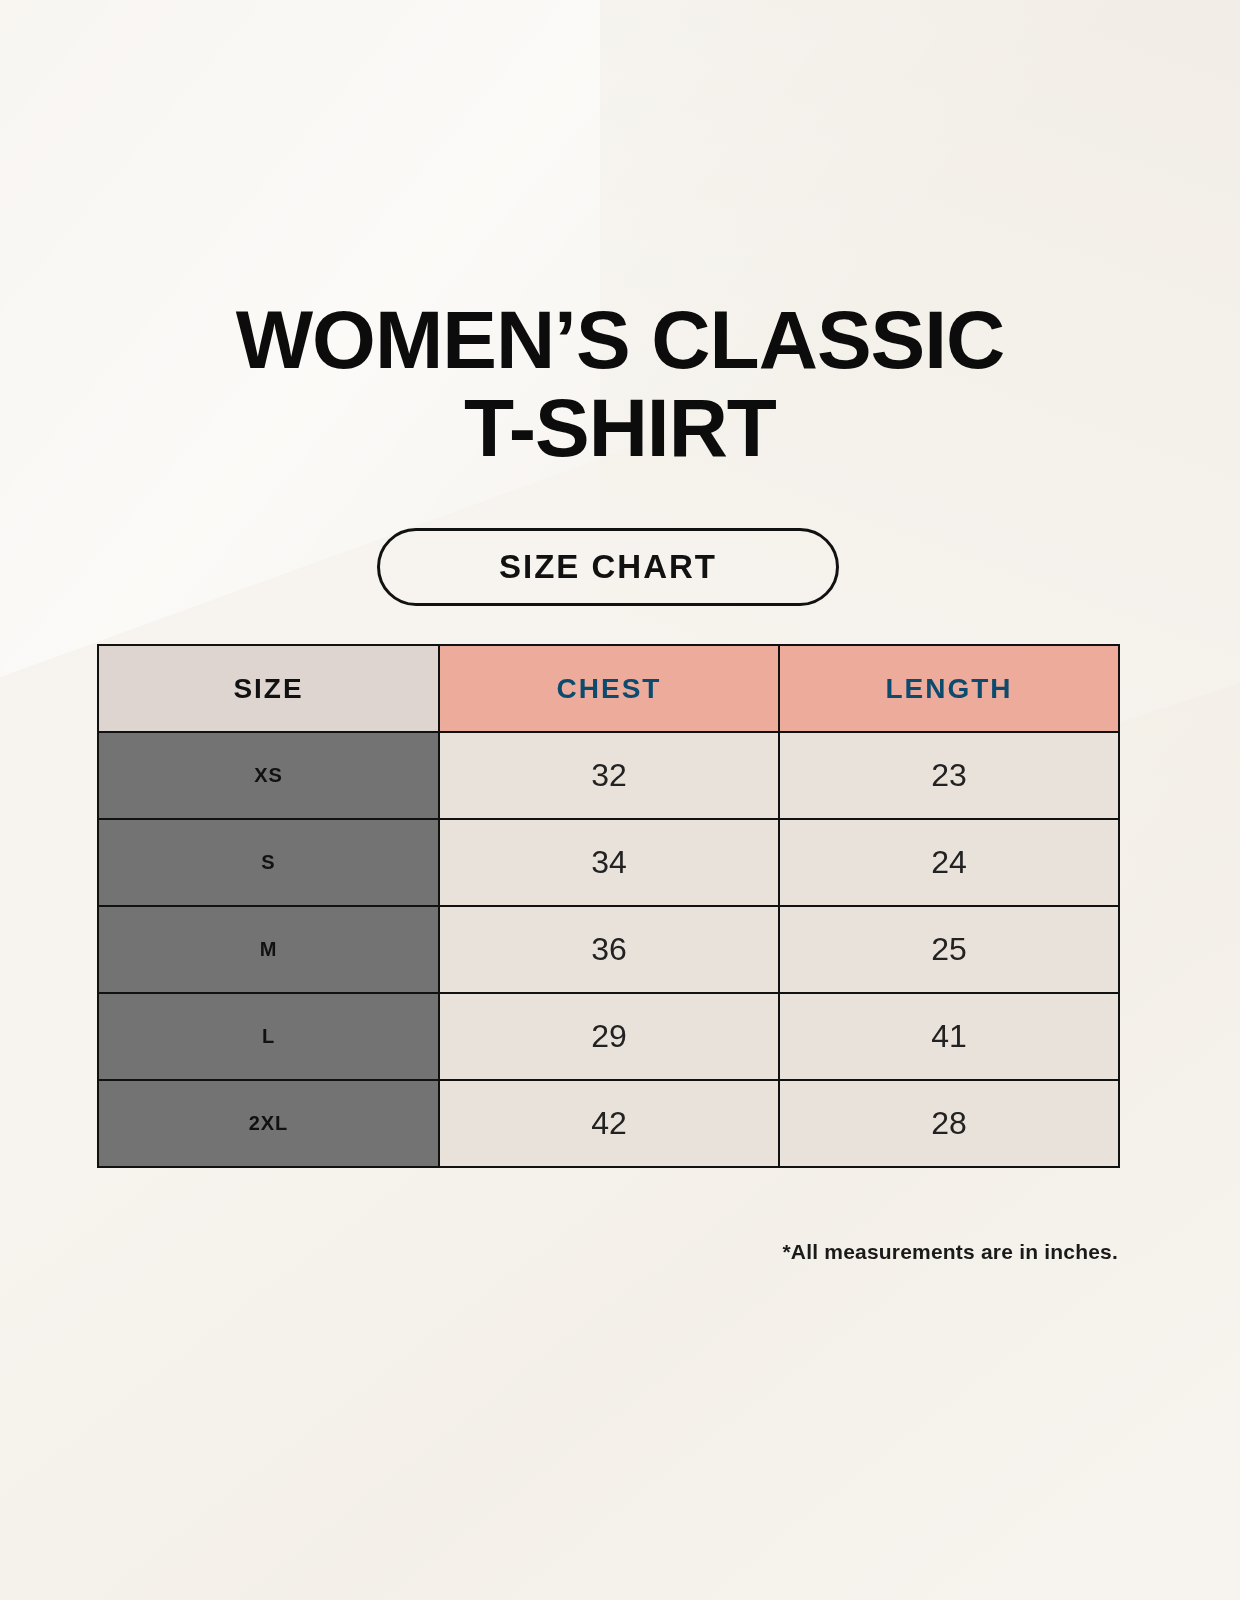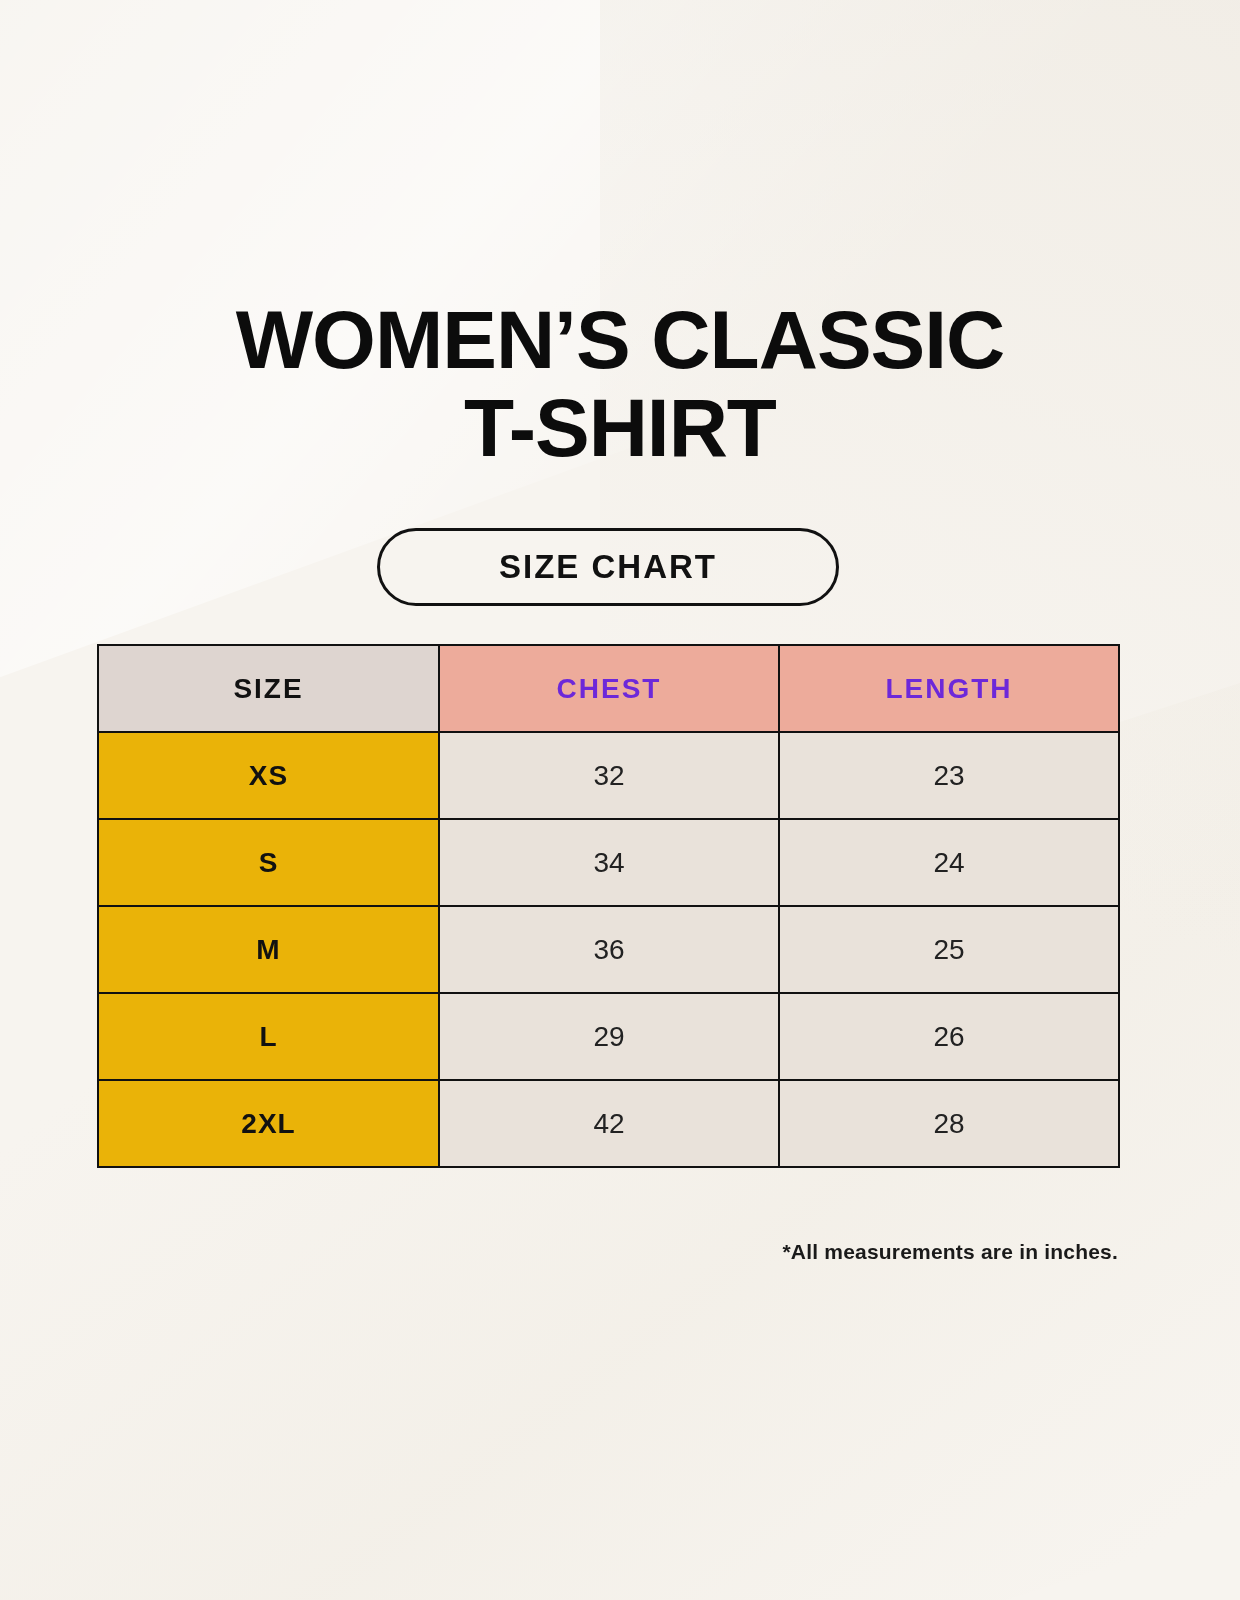--- a/index.html
+++ b/index.html
@@ -116,33 +116,33 @@
     font-size: 28px;
     font-weight: bold;
     letter-spacing: 2px;
     color: #111111;
   }
   th.hd-measure {
     background: #edab9b;
     font-size: 28px;
     font-weight: bold;
     letter-spacing: 2px;
-    color: #6d28d9;
+    color: #0c4a6e;
     margin-left: 24px;
   }
   td.cell-size {
-    background: #eab308;
-    font-size: 28px;
+    background: #737373;
+    font-size: 20px;
     font-weight: bold;
     letter-spacing: 1px;
     color: #111111;
   }
   td.cell-val {
     background: #e9e2da;
-    font-size: 28px;
+    font-size: 32px;
     font-weight: normal;
     color: #222222;
   }
 
   .footnote {
     position: absolute;
     top: 1240px;
     left: 0;
     width: 1118px;
     text-align: right;
@@ -196,21 +196,21 @@
           <td class="cell-val">24</td>
         </tr>
         <tr>
           <td class="cell-size">M</td>
           <td class="cell-val">36</td>
           <td class="cell-val">25</td>
         </tr>
         <tr>
           <td class="cell-size">L</td>
           <td class="cell-val">29</td>
-          <td class="cell-val">26</td>
+          <td class="cell-val">41</td>
         </tr>
         <tr>
           <td class="cell-size">2XL</td>
           <td class="cell-val">42</td>
           <td class="cell-val">28</td>
         </tr>
       </tbody>
     </table>
   </div>
 

